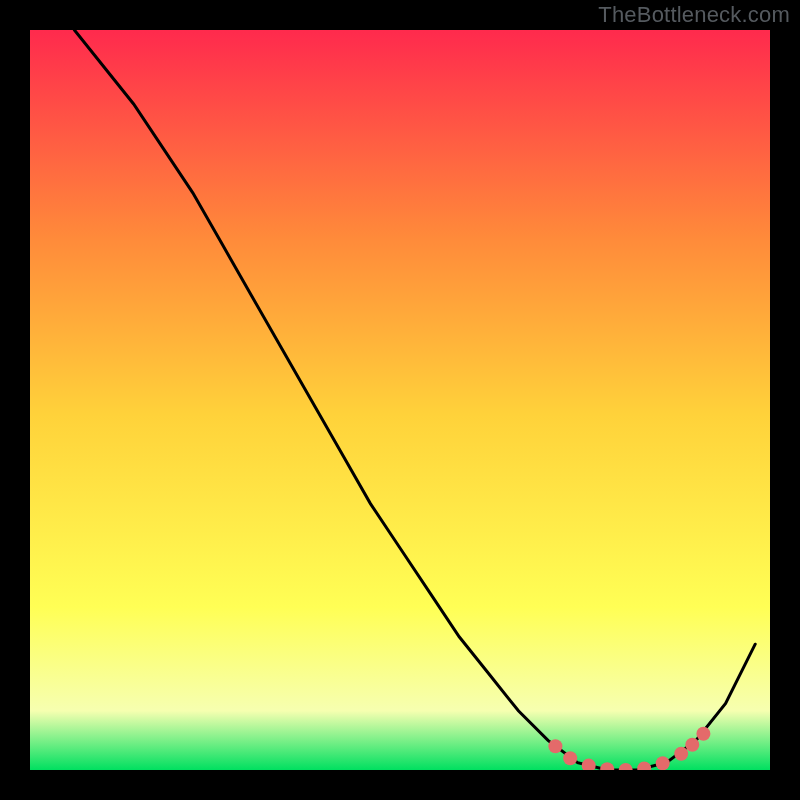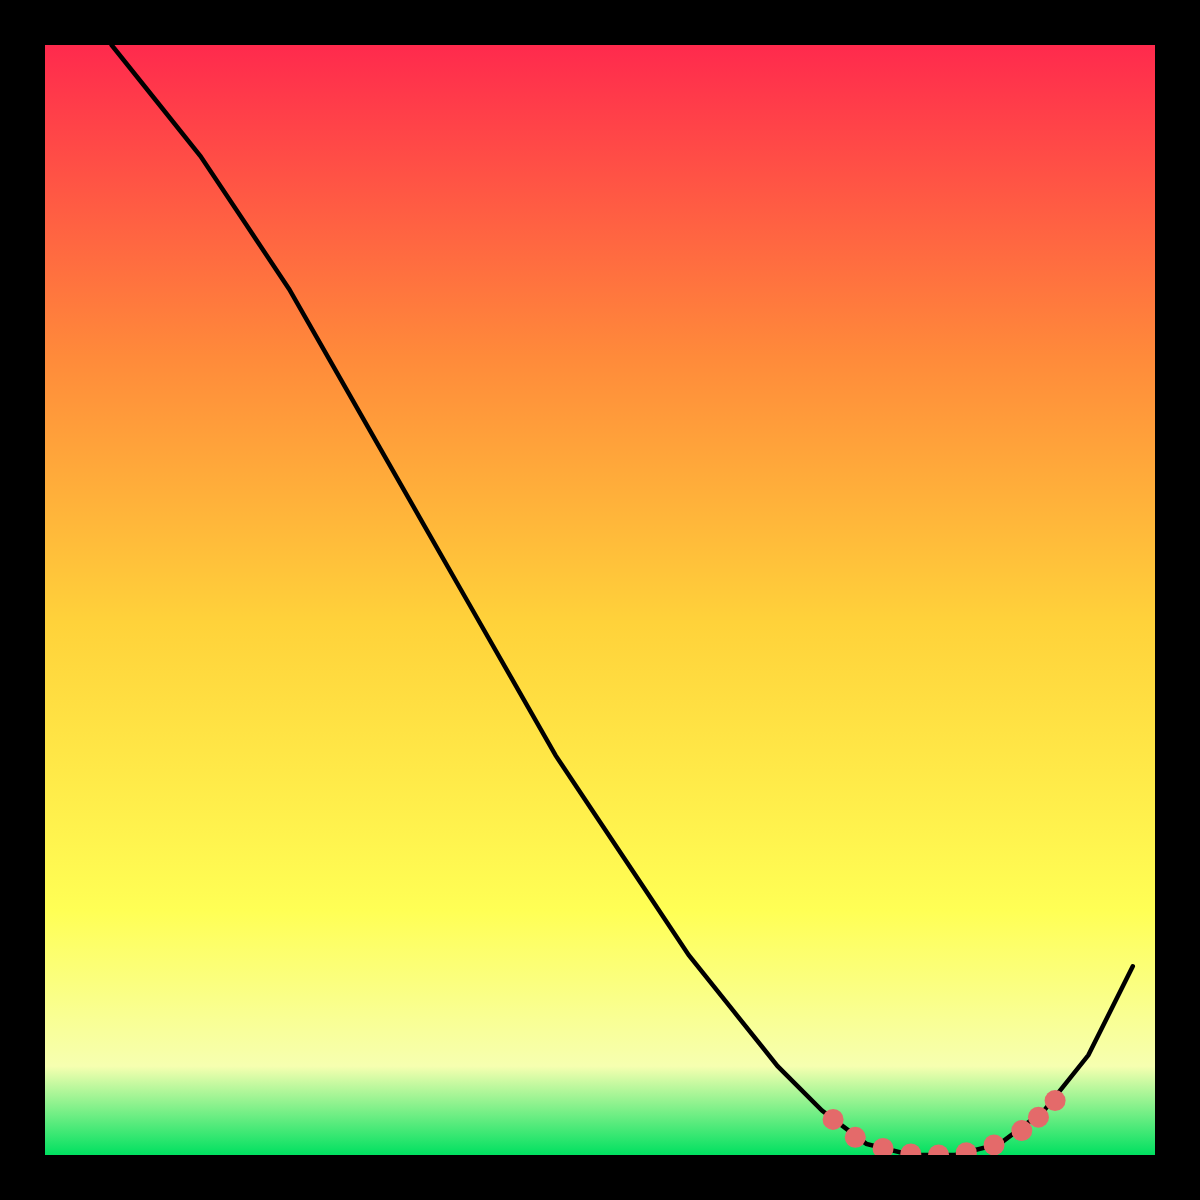--- a/index.html
+++ b/index.html
@@ -32,20 +32,21 @@
   svg {
     position: absolute;
     left: 0;
     top: 0;
   }
 </style>
 </head>
 <body>
 <div class="frame">
 
+<div class="watermark">TheBottleneck.com</div>
 
 <svg id="chart-svg" width="800" height="800" viewBox="0 0 800 800">
   <defs>
     <linearGradient id="bg-grad" x1="0" y1="0" x2="0" y2="1">
       <stop id="g0" offset="0%" stop-color="#ff2a4d"></stop>
       <stop id="g1" offset="28%" stop-color="#ff8a3a"></stop>
       <stop id="g2" offset="52%" stop-color="#ffd23a"></stop>
       <stop id="g3" offset="78%" stop-color="#ffff55"></stop>
       <stop id="g4" offset="92%" stop-color="#f6ffb0"></stop>
       <stop id="g5" offset="100%" stop-color="#00e060"></stop>

